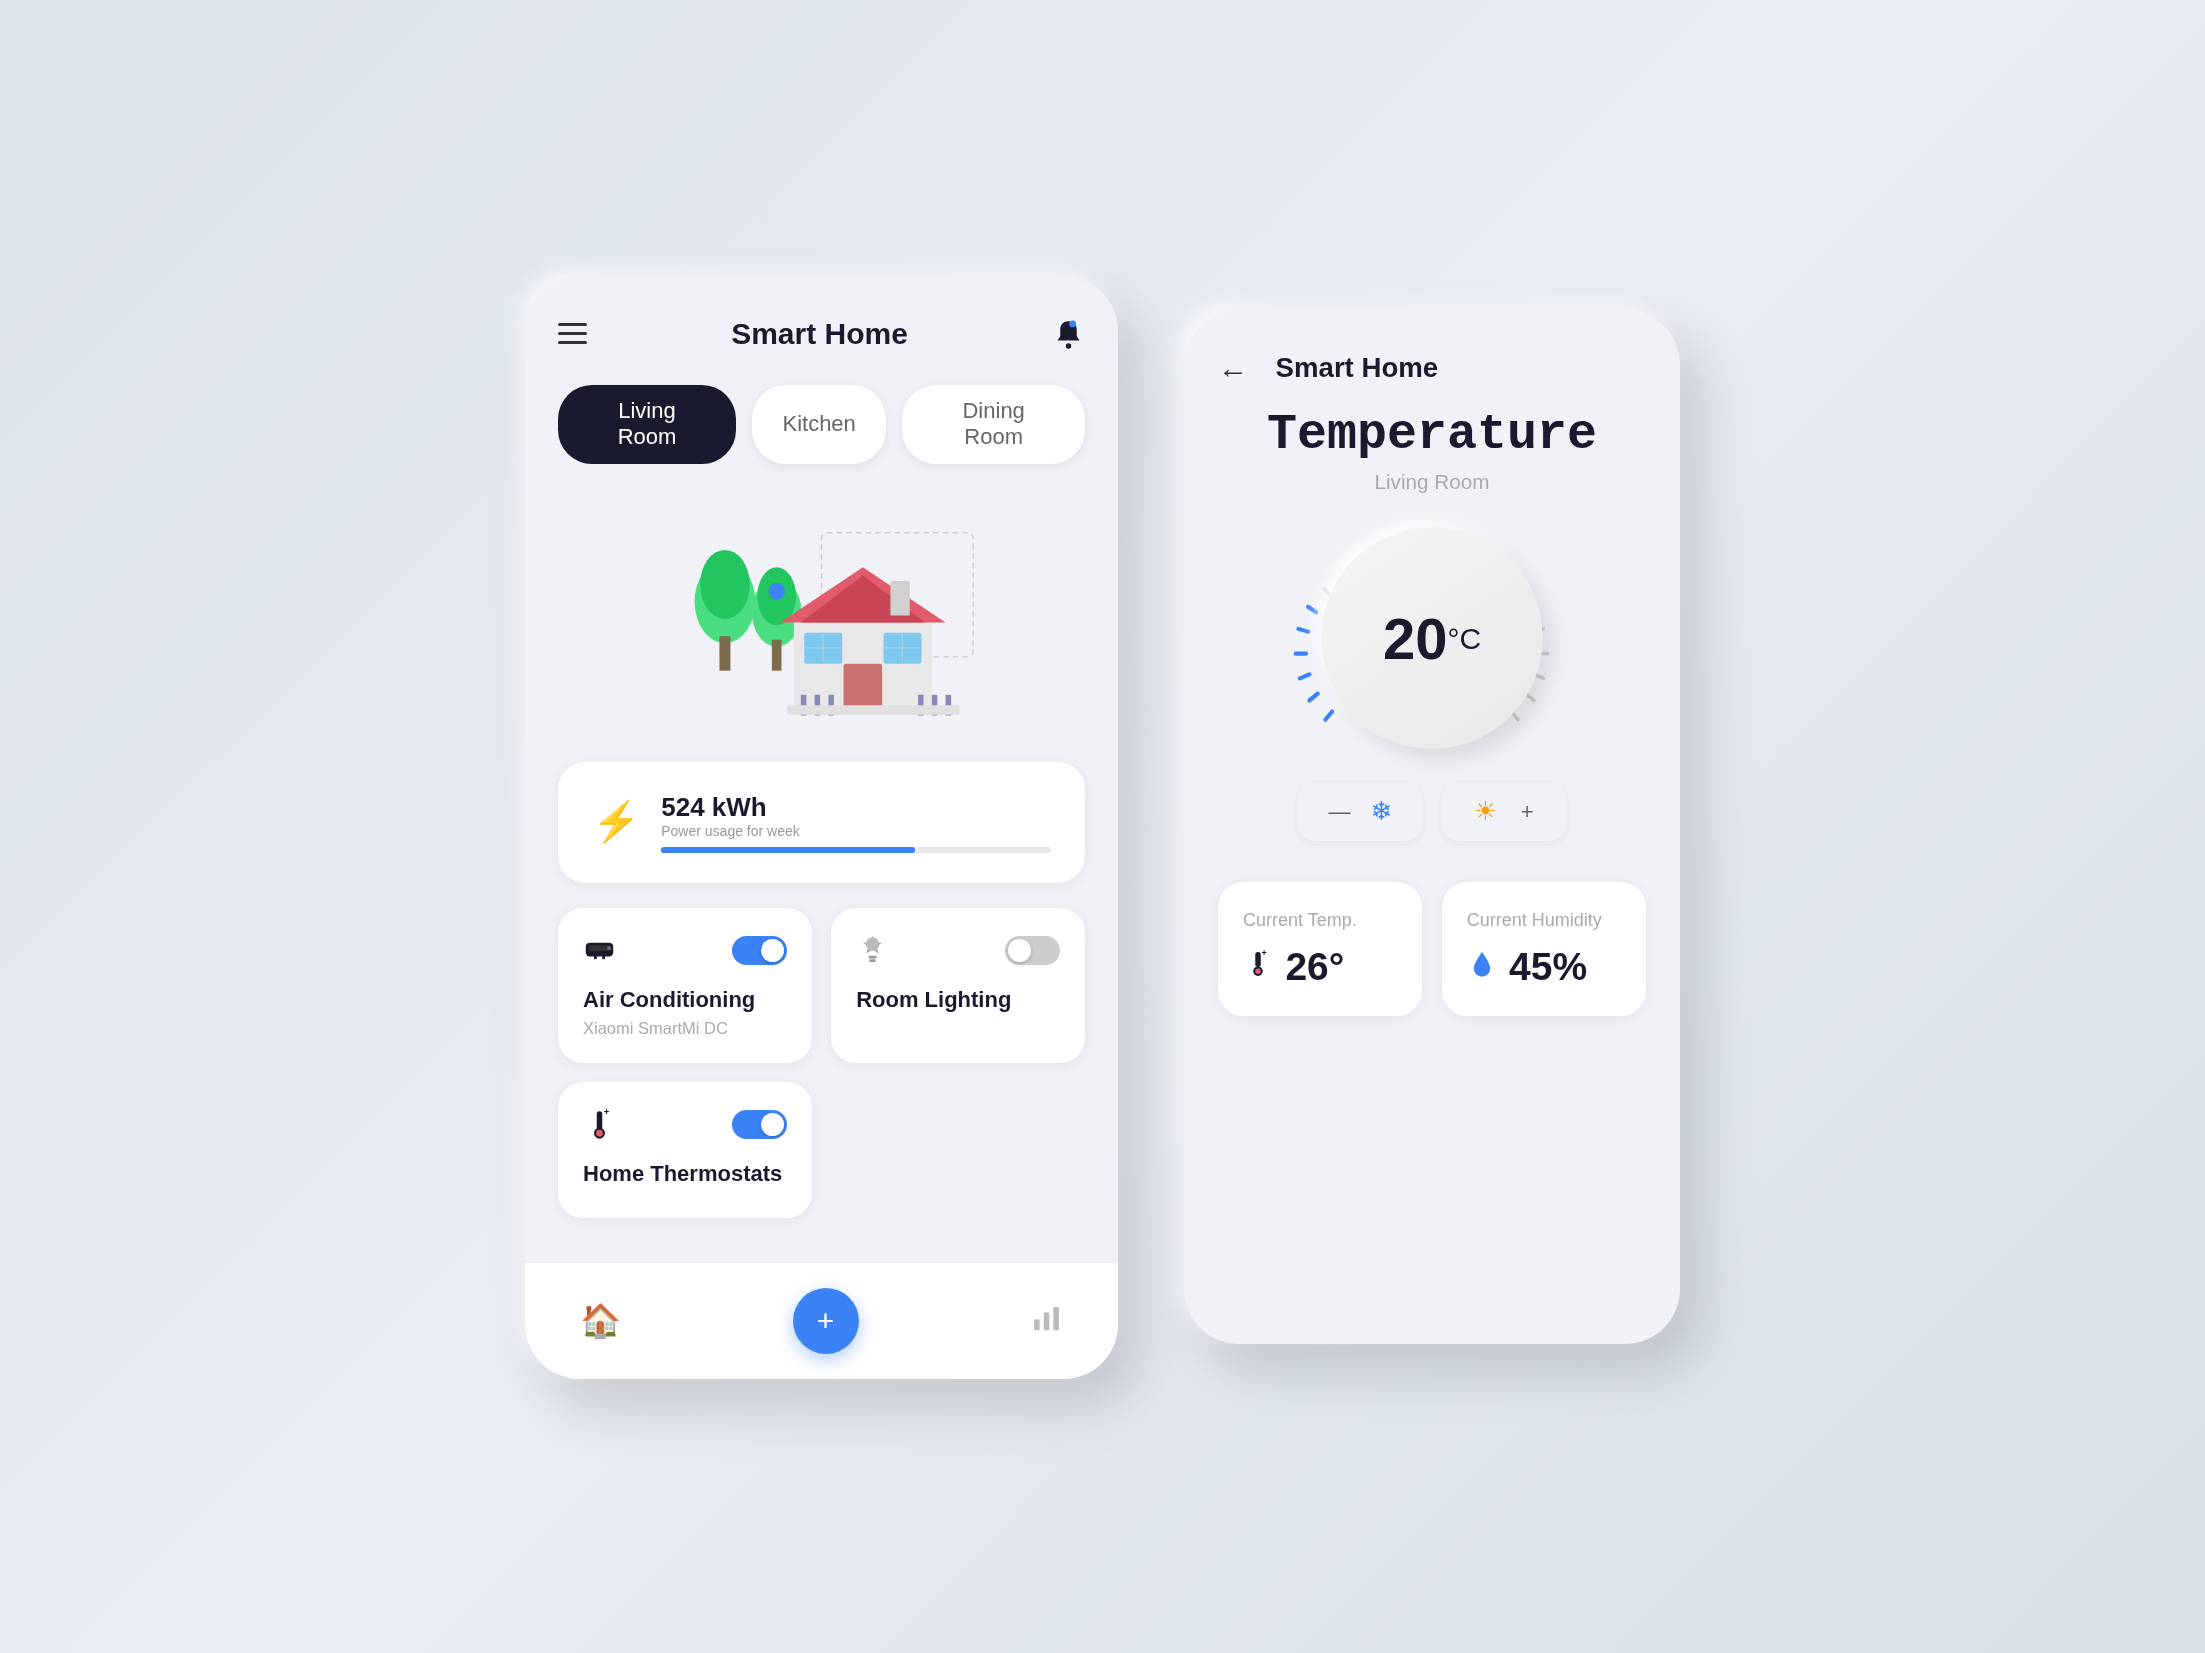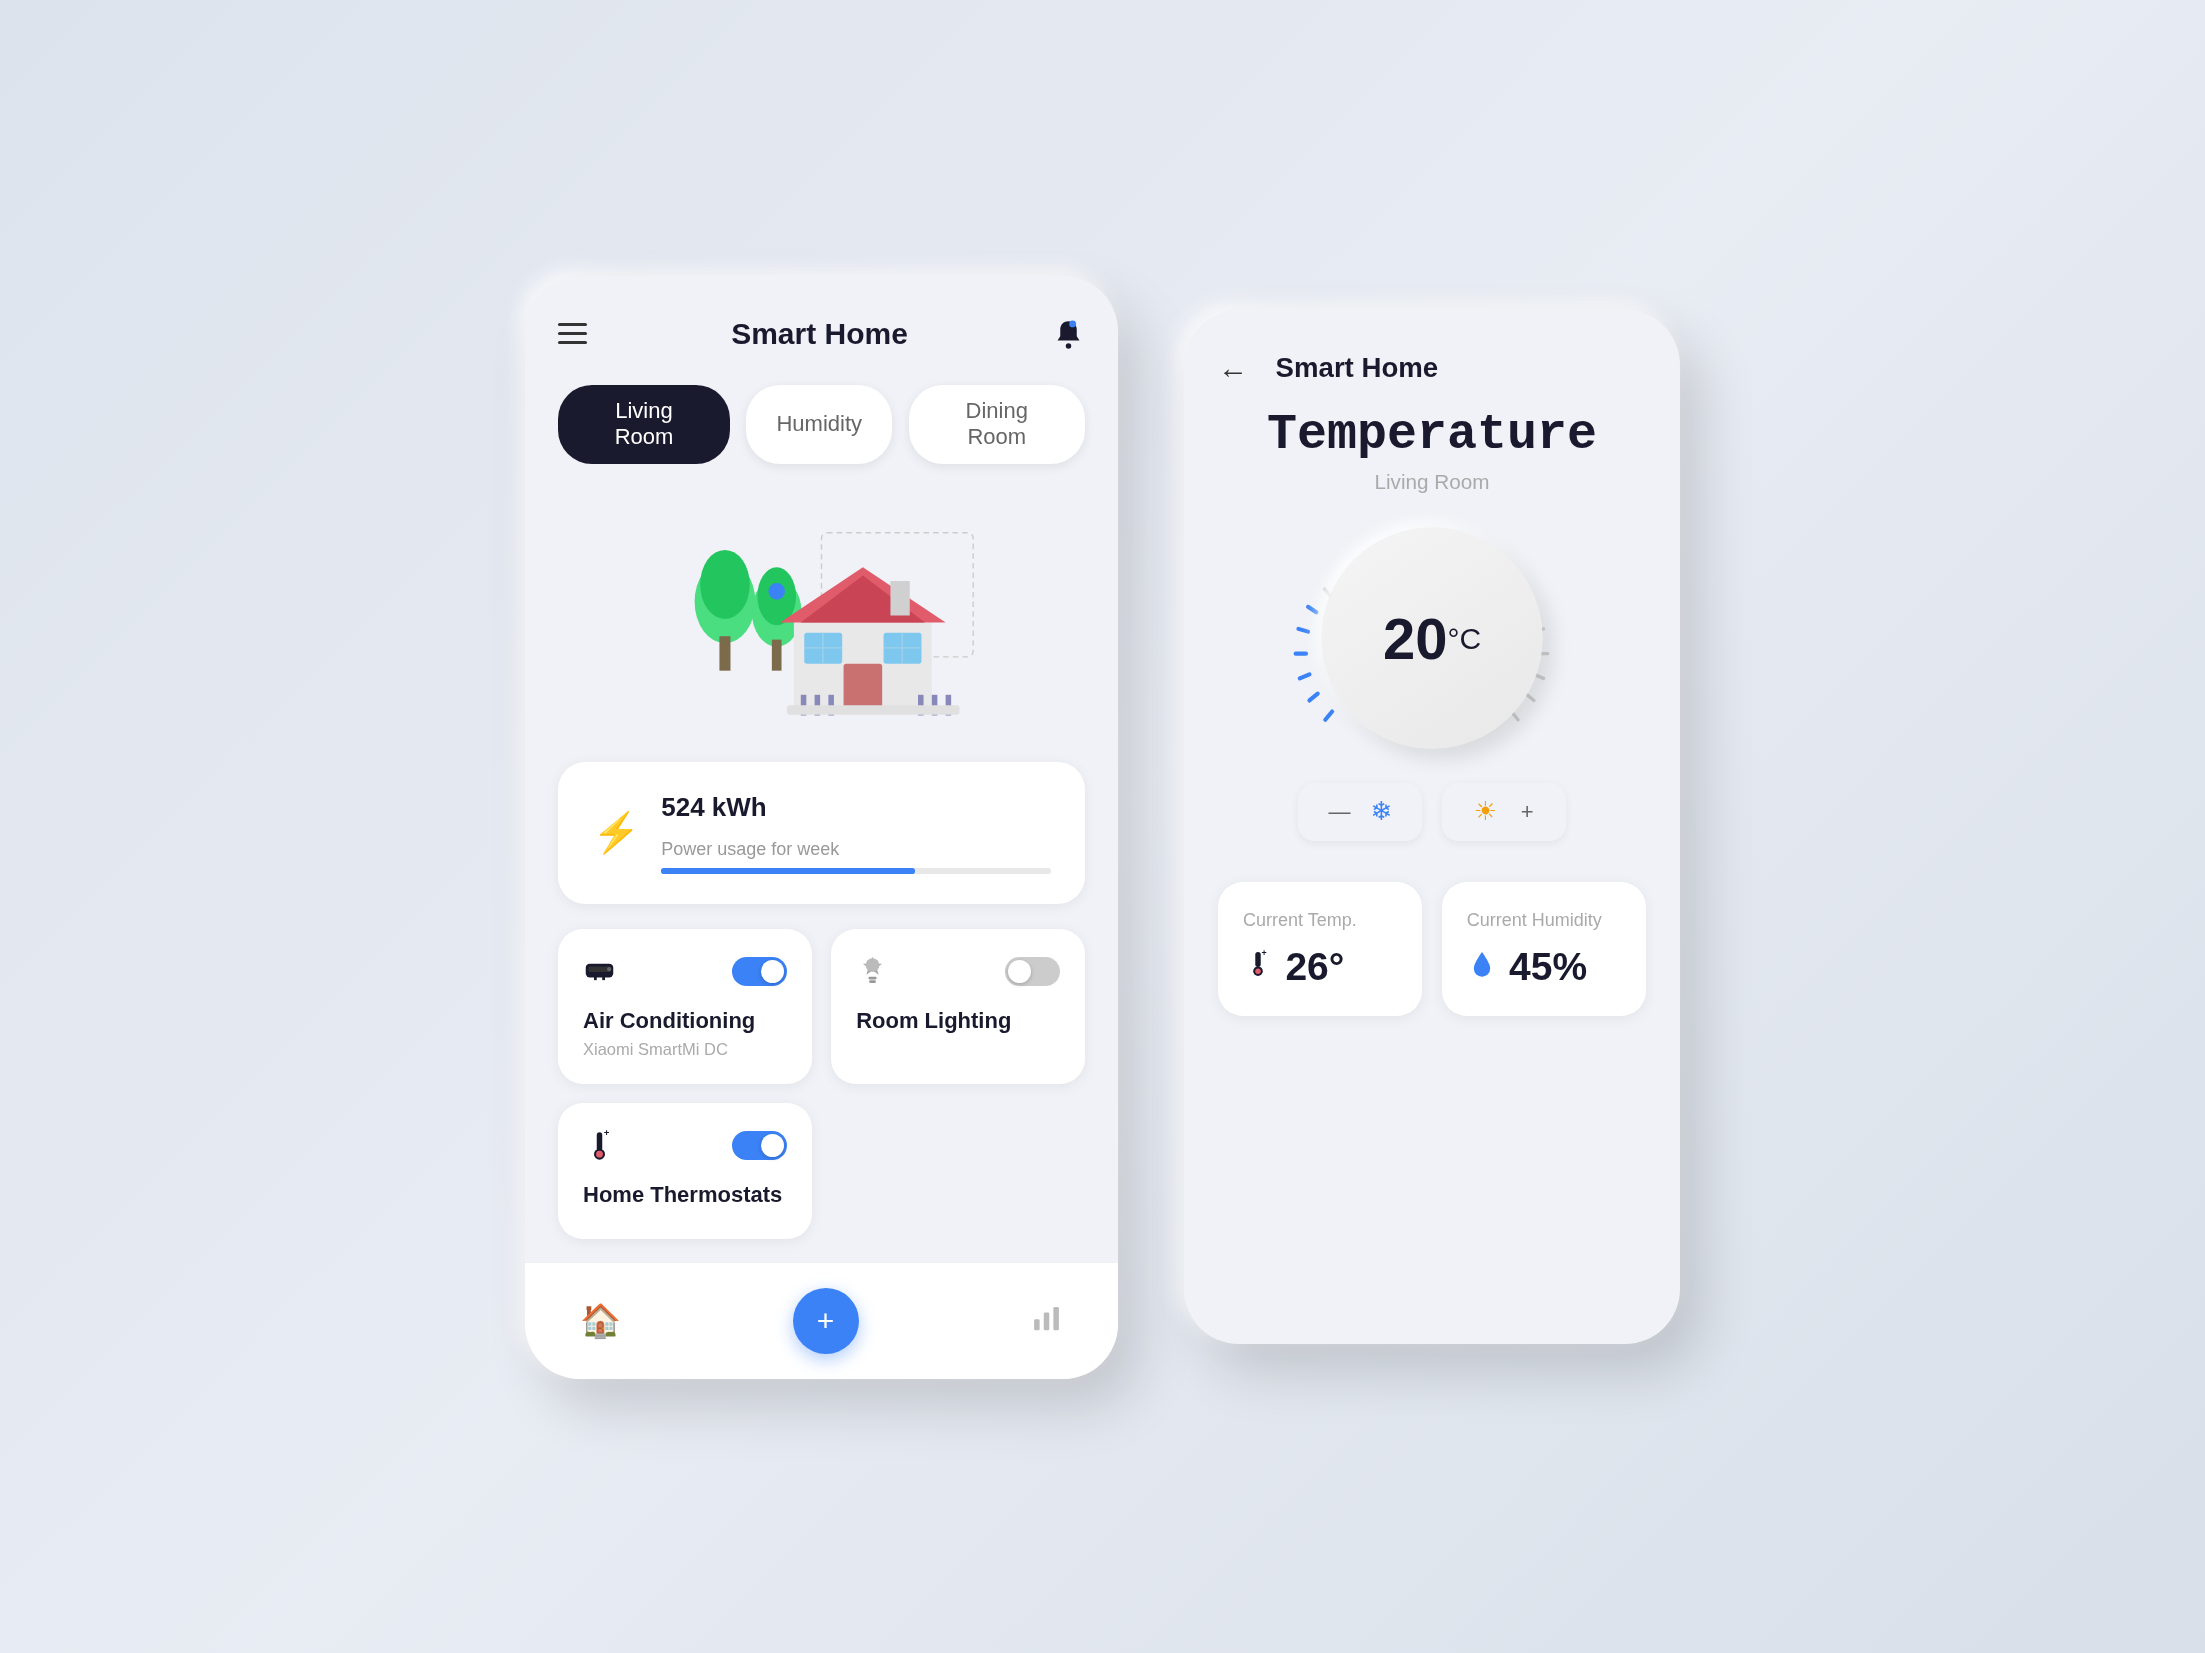--- a/index.html
+++ b/index.html
@@ -128,24 +128,23 @@
     }
     .power-info {
       flex: 1;
     }
     .power-value {
       font-size: 26px;
       font-weight: 700;
       color: #1a1a2e;
     }
     .power-label {
-      font-size: 18px;
+      font-size: 14px;
       color: #999;
       margin-bottom: 8.3px;
-      margin-top: 16px;
     }
     .power-bar-bg {
       width: 100%;
       height: 5.5px;
       background: #e8e8e8;
       border-radius: 2.8px;
     }
     .power-bar-fill {
       height: 5.5px;
       background: #3b82f6;
@@ -395,21 +394,21 @@
         <svg viewBox="0 0 48 48" fill="none">
           <path d="M24 6C17 6 12 11 12 18v10l-4 6h32l-4-6V18c0-7-5-12-12-12z" fill="#1a1a2e"></path>
           <circle cx="24" cy="42" r="4" fill="#1a1a2e"></circle>
           <circle cx="30" cy="10" r="5" fill="#3b82f6"></circle>
         </svg>
       </div>
     </div>
 
     <div class="room-tabs">
       <button class="tab tab-active">Living Room</button>
-      <button class="tab tab-inactive">Humidity</button>
+      <button class="tab tab-inactive">Kitchen</button>
       <button class="tab tab-inactive">Dining Room</button>
     </div>
 
     <div class="house-container">
       <svg class="house-svg" viewBox="0 0 480 300" fill="none" xmlns="http://www.w3.org/2000/svg">
 
         <rect x="240" y="30" width="220" height="180" rx="8" stroke="#ccc" stroke-width="2" stroke-dasharray="8,6" fill="none"></rect>
 
         <ellipse cx="100" cy="130" rx="44" ry="60" fill="#4ade80"></ellipse>
         <ellipse cx="100" cy="105" rx="36" ry="50" fill="#22c55e"></ellipse>

